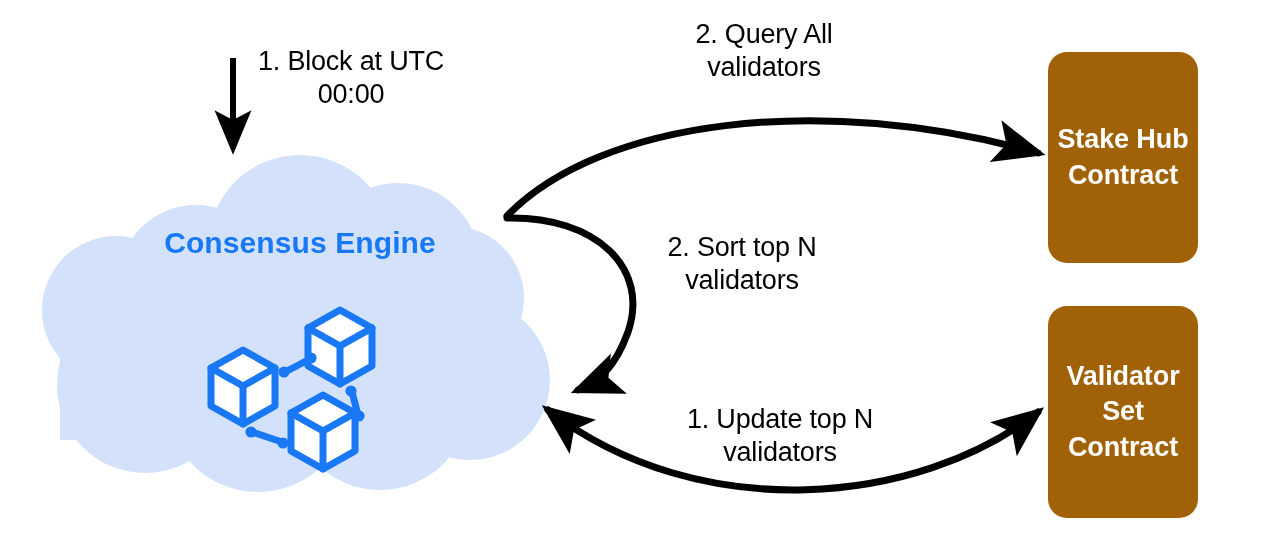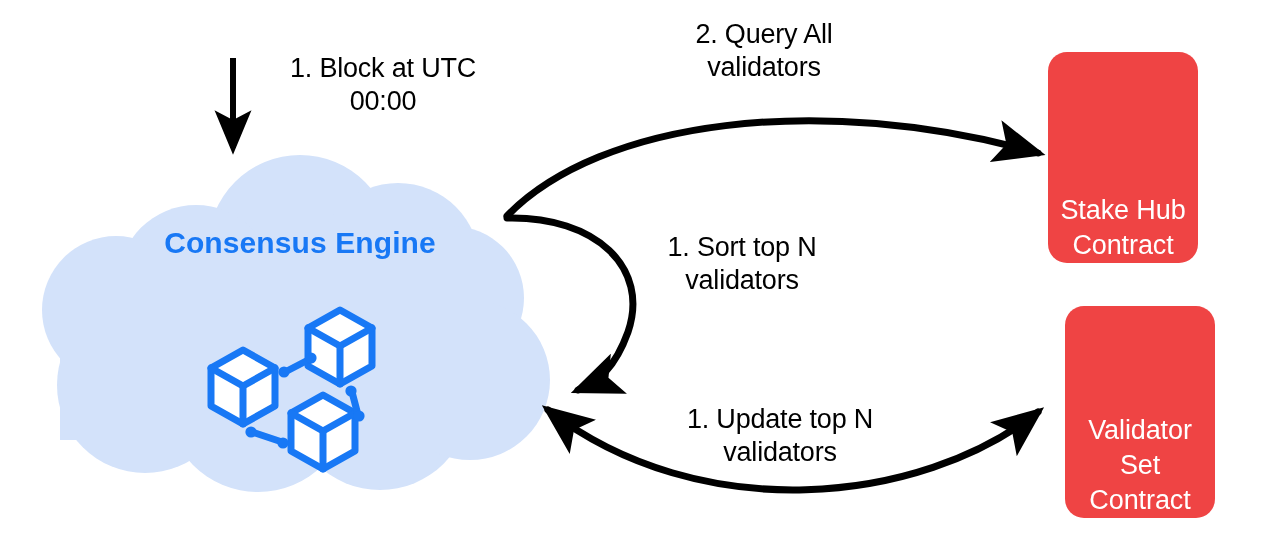--- a/index.html
+++ b/index.html
@@ -43,25 +43,26 @@
     font-weight: bold;
     line-height: 1.3;
     color: #1878F5;
     white-space: pre-line;
     letter-spacing: 0.1px;
     margin-top: 20px;
   }
   .contract-box {
     position: absolute;
     box-sizing: border-box;
-    background: #ef4444;
+    background: #a16207;
     border-radius: 19px;
     display: flex;
-    align-items: flex-end;
+    align-items: center;
     justify-content: center;
+    font-weight: bold;
   }
   .contract-label {
     text-align: center;
     font-family: "Liberation Sans", sans-serif;
     font-size: 27px;
     line-height: 1.3;
     color: #ffffff;
     white-space: pre-line;
     letter-spacing: -0.1px;
   }
@@ -69,27 +70,25 @@
     left: 1048px;
     top: 52px;
     width: 150px;
     height: 211px;
   }
   #box-validator-set {
     left: 1048px;
     top: 306px;
     width: 150px;
     height: 212px;
-    margin-left: 17px;
   }
   #label-step-1 {
     left: 236px;
-    top: 52px;
+    top: 45px;
     width: 230px;
-    margin-left: 32px;
   }
   #label-step-2 {
     left: 644px;
     top: 18px;
     width: 240px;
   }
   #label-step-3 {
     left: 622px;
     top: 231px;
     width: 240px;
@@ -184,21 +183,21 @@
   </svg>
 
   <div id="cloud-title-text" class="cloud-title">Consensus Engine</div>
 
   <div id="label-step-1" class="flow-label">1. Block at UTC
 00:00</div>
 
   <div id="label-step-2" class="flow-label">2. Query All
 validators</div>
 
-  <div id="label-step-3" class="flow-label">1. Sort top N
+  <div id="label-step-3" class="flow-label">2. Sort top N
 validators</div>
 
   <div id="label-step-4" class="flow-label">1. Update top N
 validators</div>
 
   <div id="box-stake-hub" class="contract-box">
     <span class="contract-label">Stake Hub
 Contract</span>
   </div>
 

